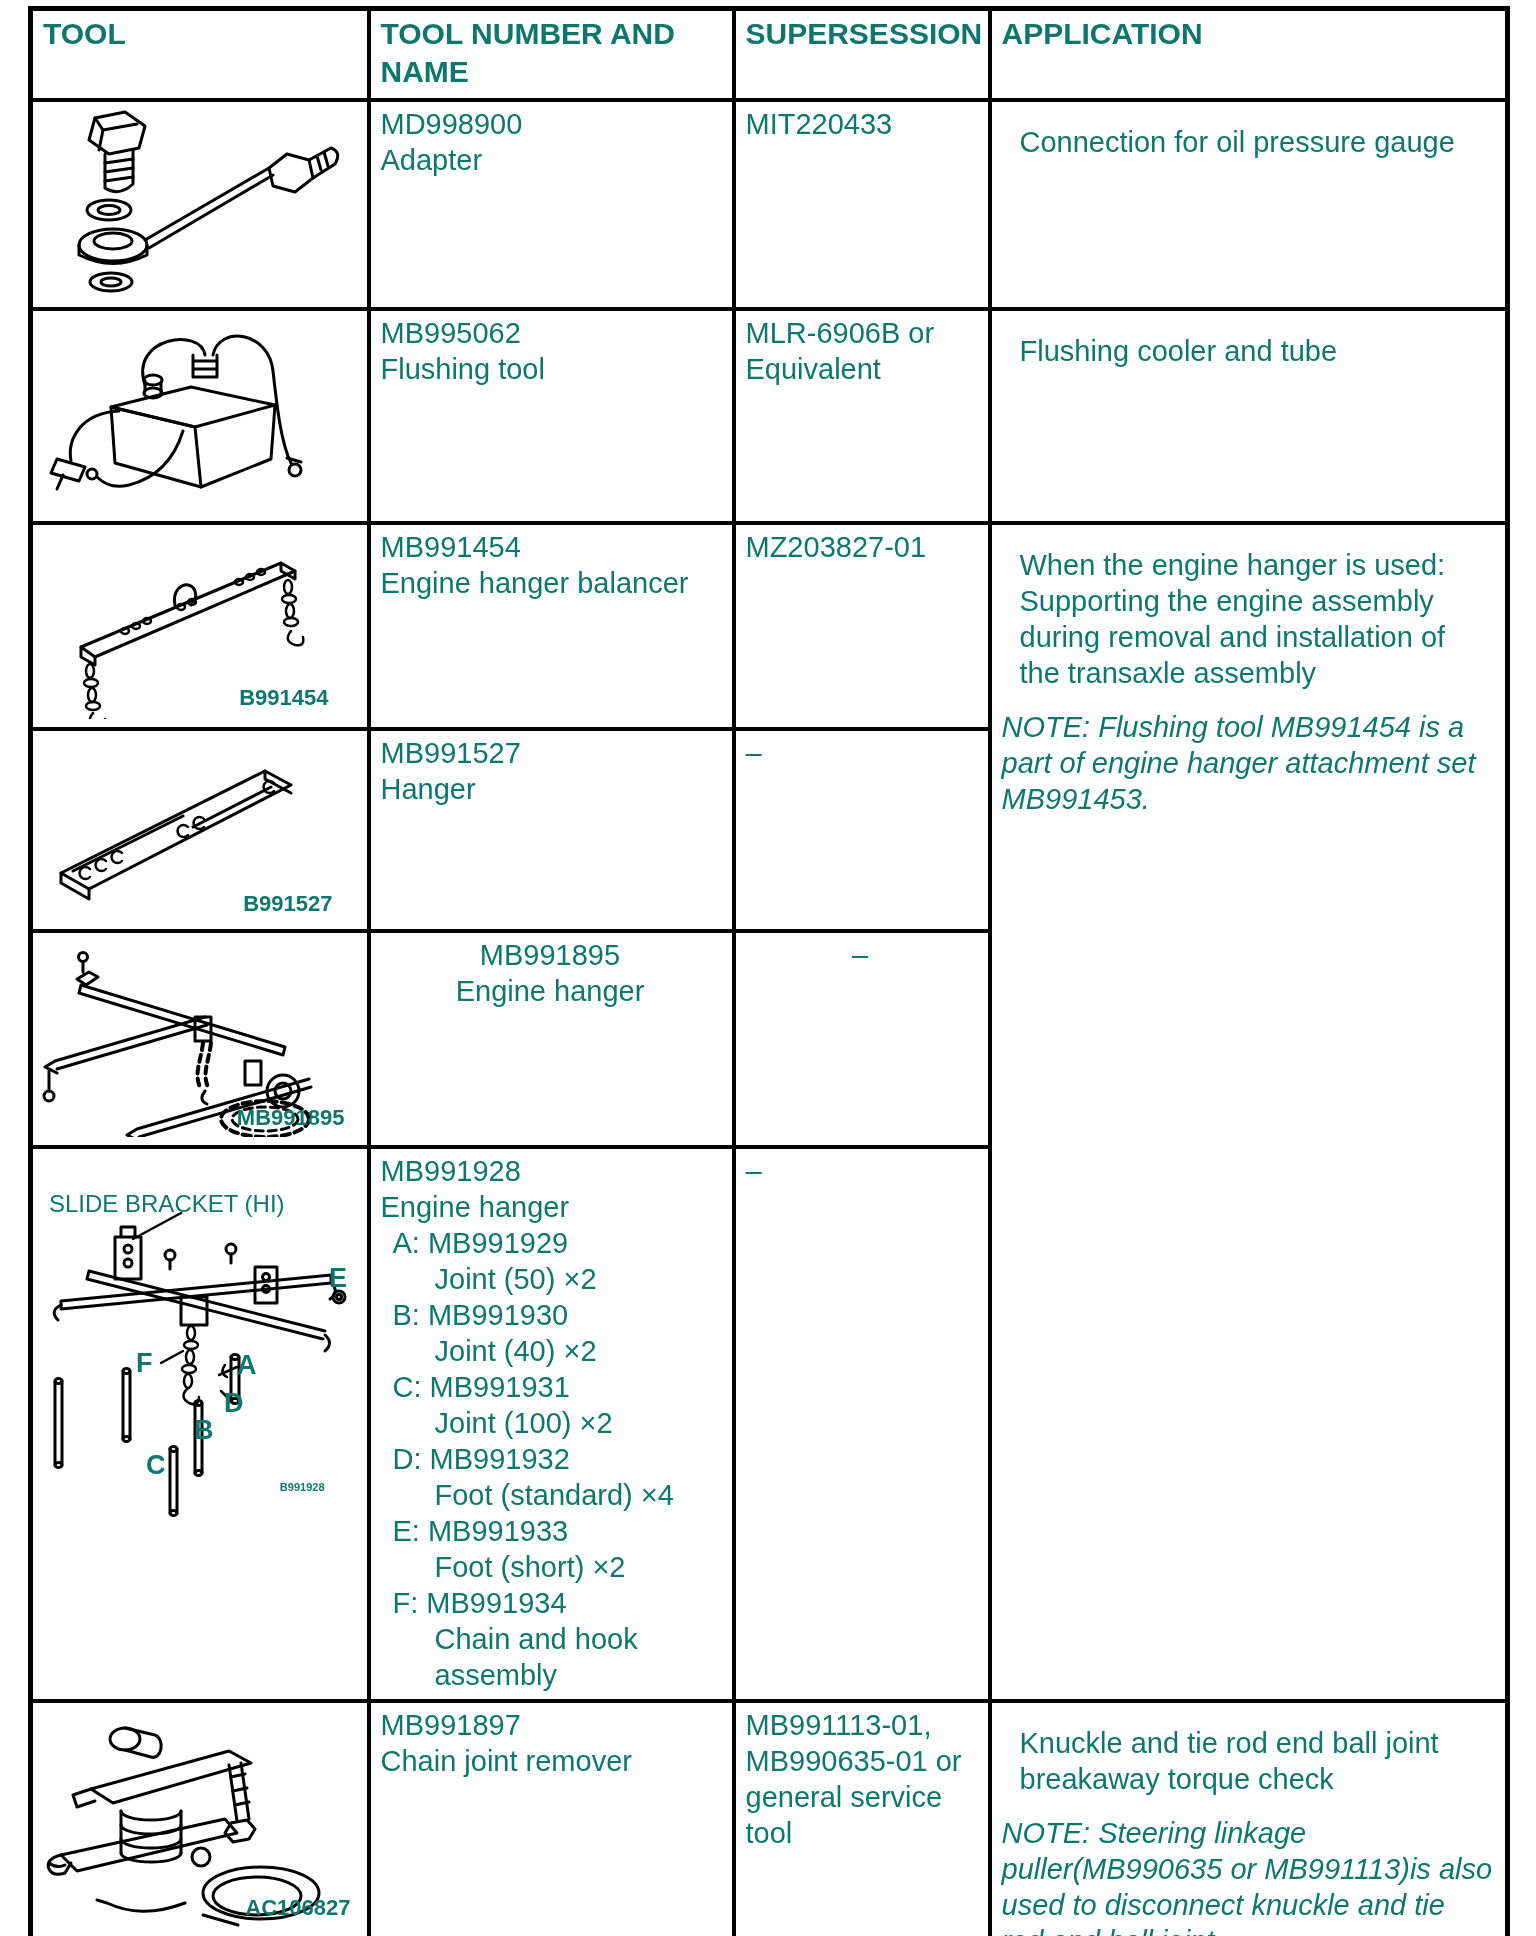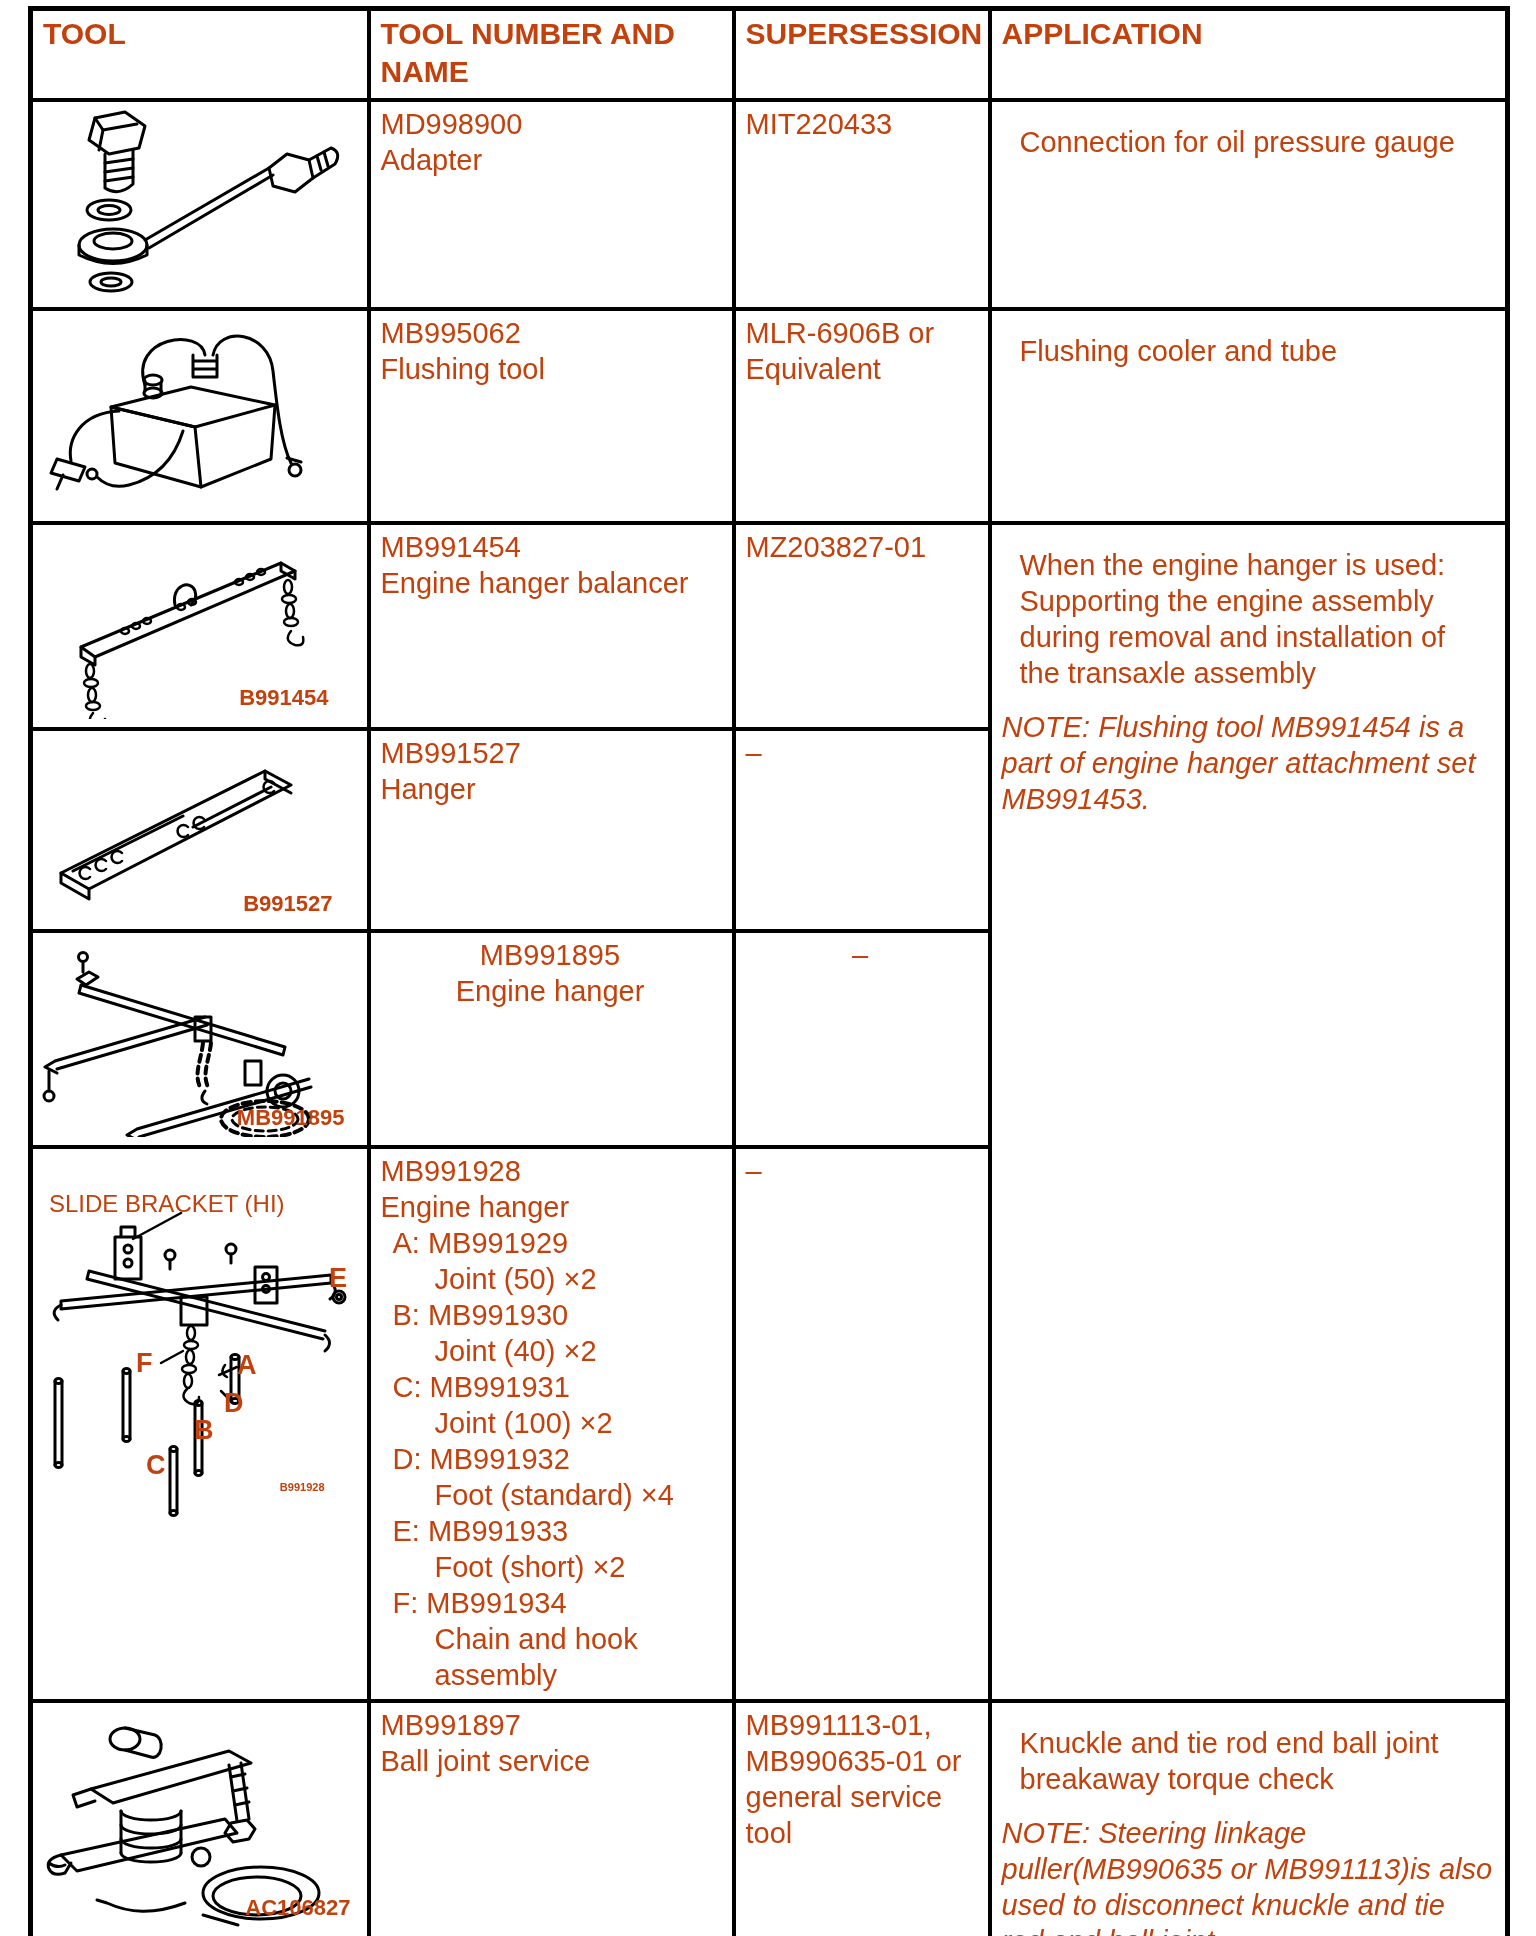--- a/index.html
+++ b/index.html
@@ -1,17 +1,17 @@
 <!DOCTYPE html>
 <html><head>
 <meta charset="utf-8">
 <style>
   html,body{margin:0;padding:0;background:#fff;}
   .page{position:relative;width:1536px;height:1936px;background:#fff;
-        font-family:"Liberation Sans", sans-serif;color:#c2410c;overflow:hidden;}
+        font-family:"Liberation Sans", sans-serif;color:#0f766e;overflow:hidden;}
   table.tools{position:absolute;left:28px;top:6px;width:1477px;
         border-collapse:collapse;table-layout:fixed;}
   table.tools td, table.tools th{border:4px solid #000;vertical-align:top;
         padding:4px 12px 4px 10px;}
   table.tools{border:5px solid #000;}
   th{text-align:left;font-size:30px;line-height:38px;font-weight:bold;padding-top:8px;}
   td{font-size:29px;line-height:36px;}
   tr.h-hd>*{height:79px;}
   tr.h-r1>td{height:197px;}
   tr.h-r2>td{height:202px;}
@@ -319,21 +319,21 @@
           <ellipse cx="228" cy="190" rx="58" ry="26"></ellipse>
           <ellipse cx="224" cy="193" rx="44" ry="19"></ellipse>
           <path d="M152,200 C120,212 96,210 74,200 l-10,-3"></path>
           <path d="M170,212 L205,222"></path>
         </g>
       </svg>
       <span class="fig-label" style="right:16px;bottom:44px;">AC106827</span>
     </td>
     <td>
       <div>MB991897</div>
-      <div>Ball joint service</div>
+      <div>Chain joint remover</div>
     </td>
     <td>MB991113-01, MB990635-01 or general service tool</td>
     <td>
       <p class="app">Knuckle and tie rod end ball joint breakaway torque check</p>
       <p class="note">NOTE: Steering linkage puller(MB990635 or MB991113)is also used to disconnect knuckle and tie rod end ball joint.</p>
     </td>
   </tr>
 </tbody>
     </table>
 </div>

